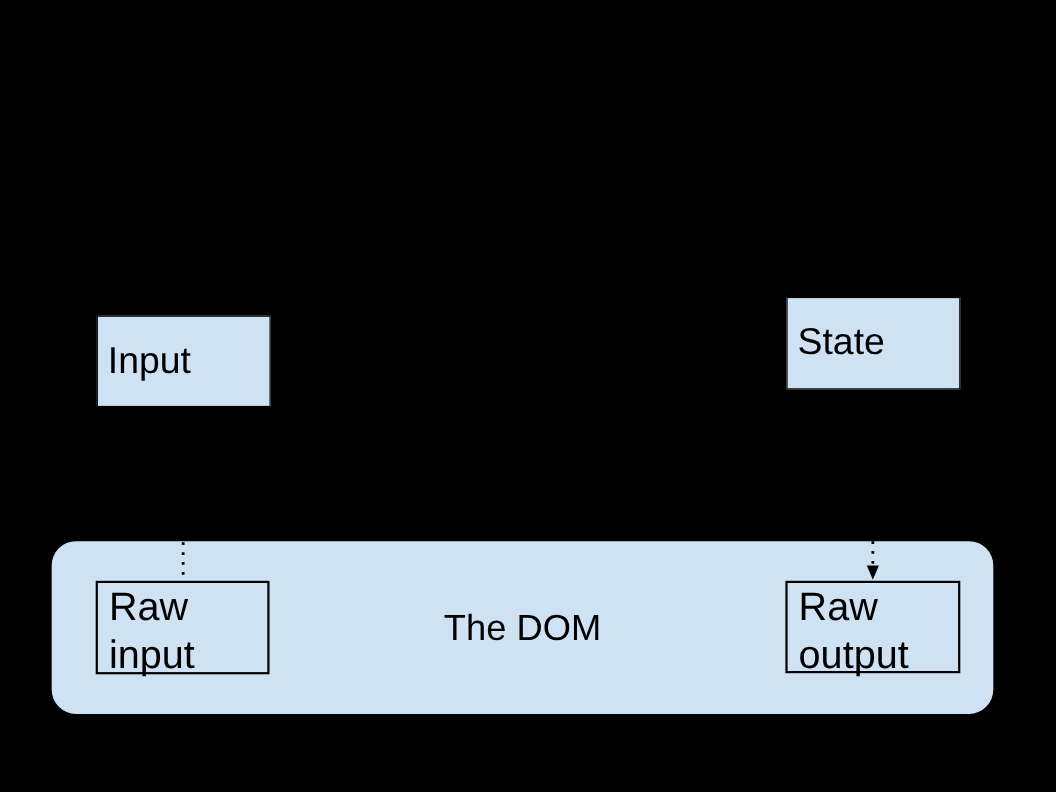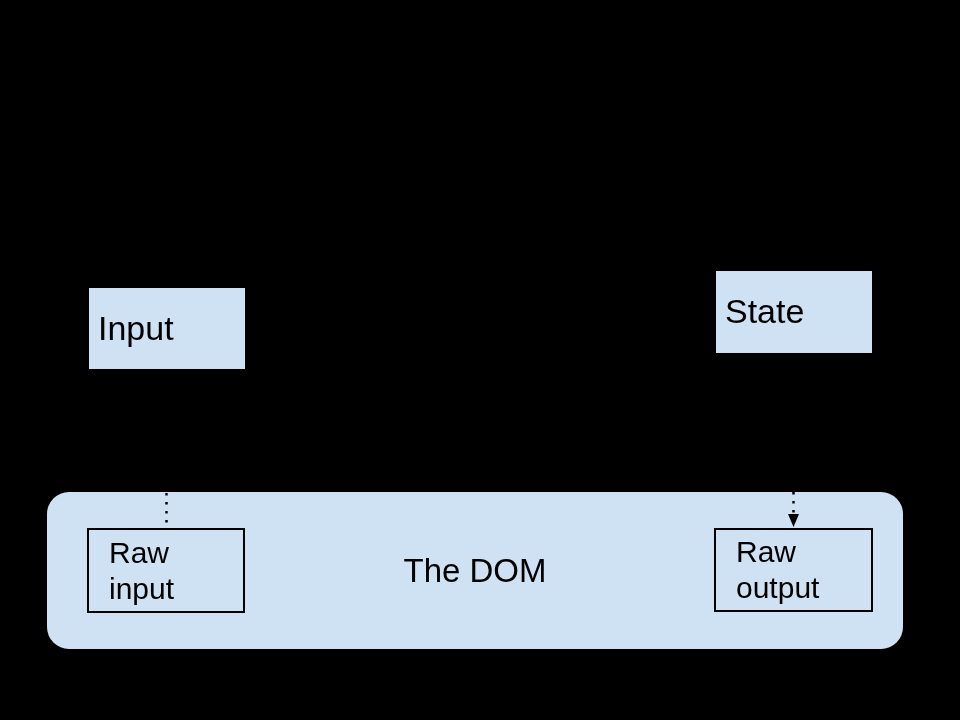--- a/index.html
+++ b/index.html
@@ -37,23 +37,23 @@
     display: flex; align-items: center; justify-content: center;
     font-size: 33px; color: var(--text-color, #000000);
   }
 
   
   .raw-node {
     position: absolute; box-sizing: border-box;
     background: var(--node-fill, #cfe2f3);
     border: 2px solid var(--node-border, #000000);
     color: var(--text-color, #000000);
-    display: flex; align-items: center;
-    padding-left: 20px;
-    font-size: 30px; line-height: 1.2;
+    display: flex; 
+    padding-left: 10px;
+    font-size: 36px; line-height: 1.2;
     white-space: pre-line;
   }
   #node-raw-input  { left: 40px;  top: 36px; width: 158px; height: 85px; }
   #node-raw-output { left: 667px; top: 36px; width: 159px; height: 84px; }
 
   
   #connector-layer {
     position: absolute; inset: 0;
     pointer-events: none;
   }

